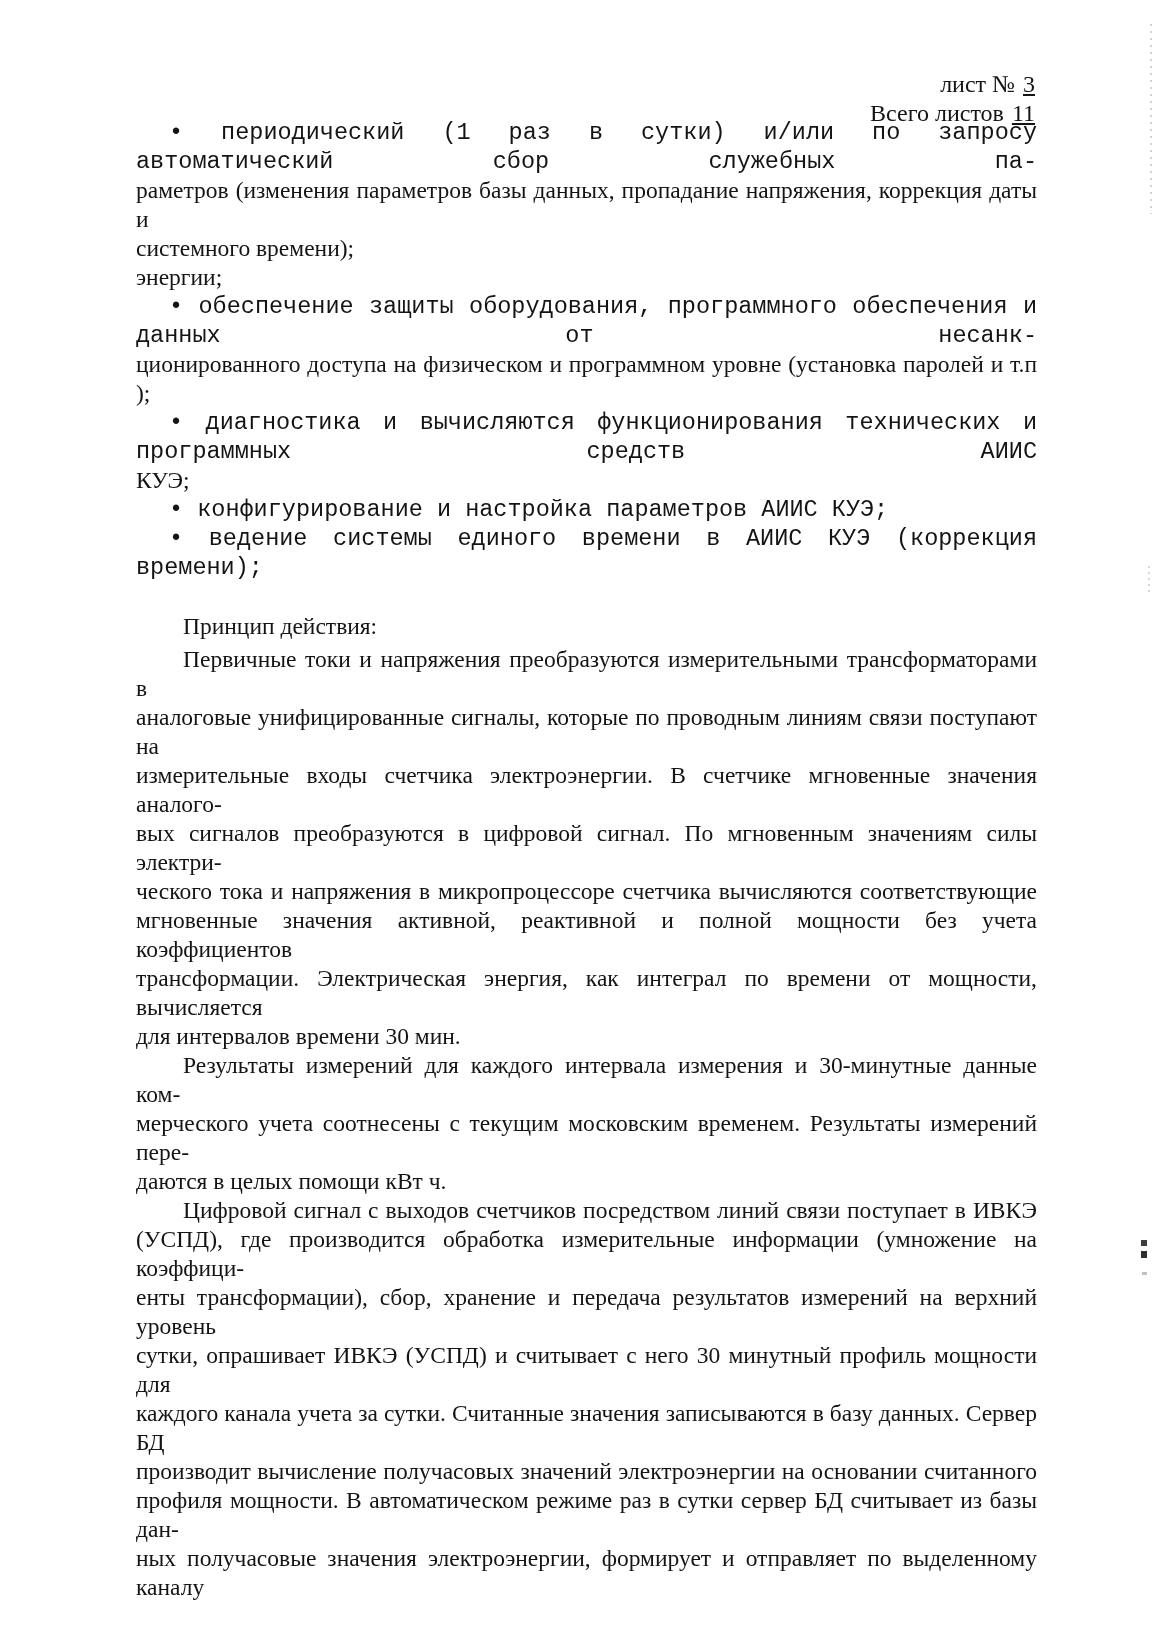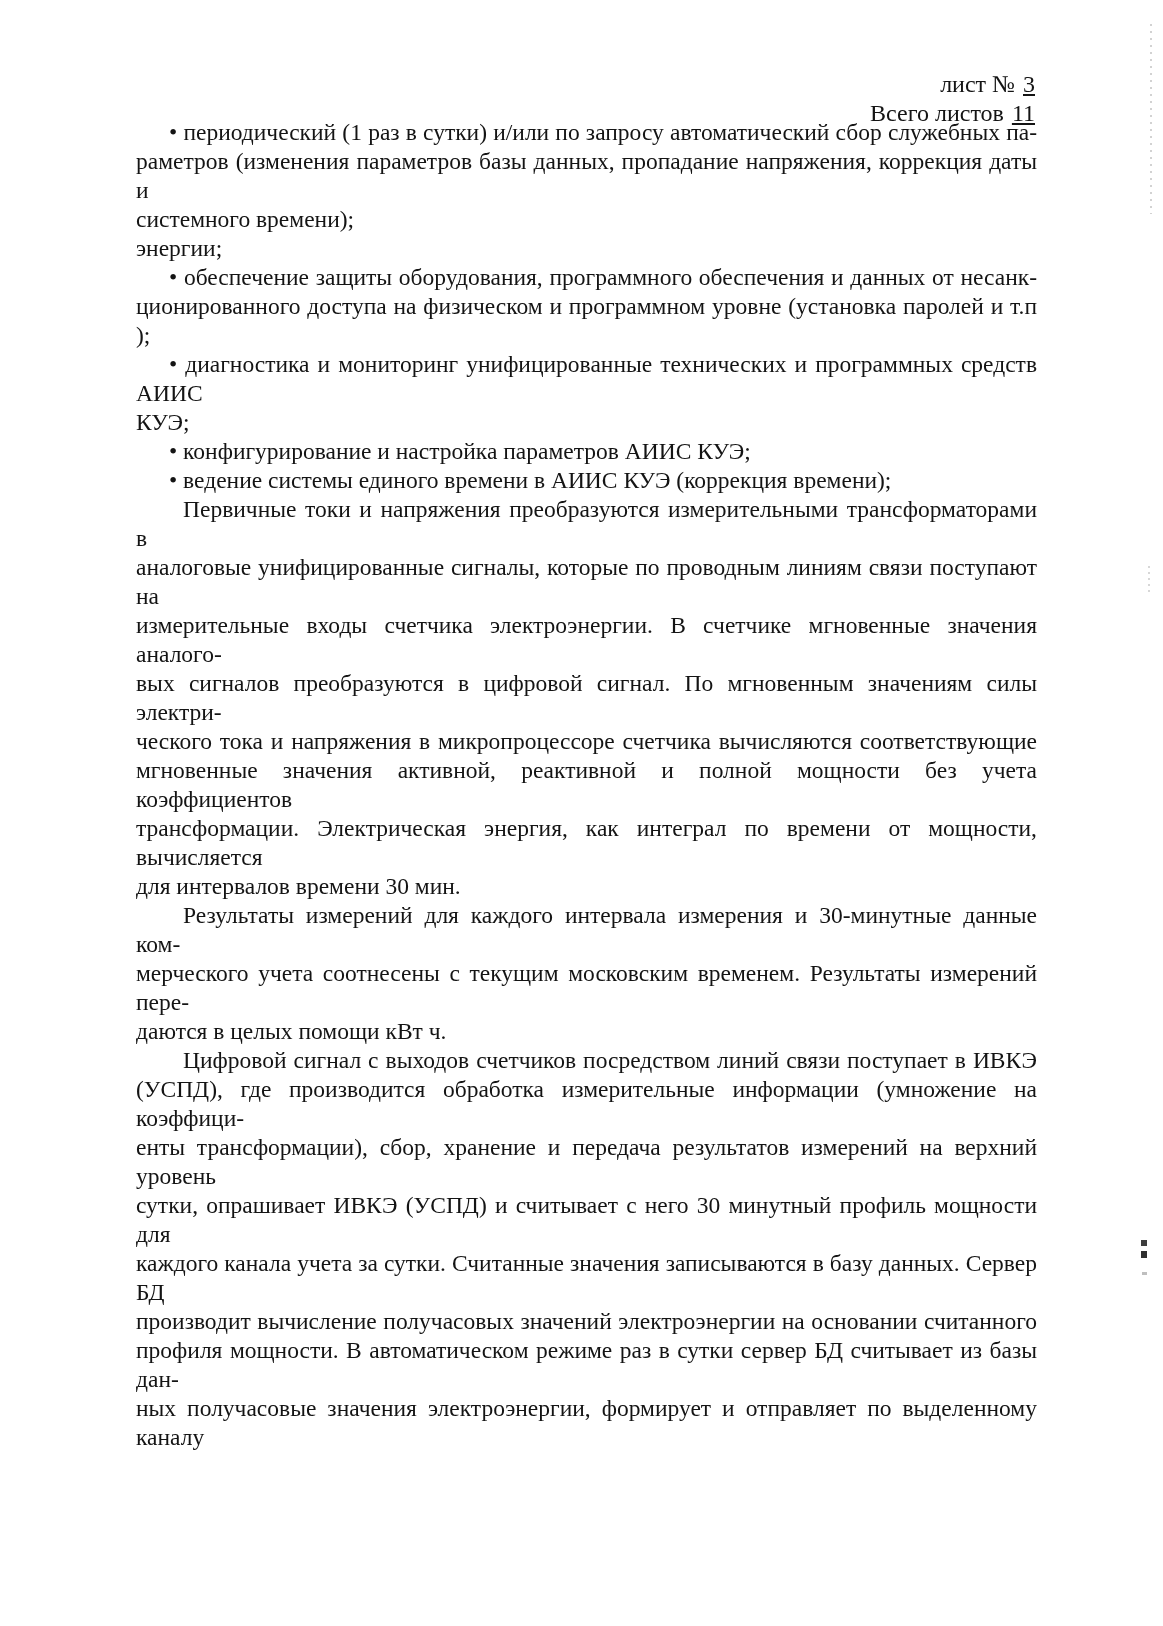--- a/index.html
+++ b/index.html
@@ -24,21 +24,21 @@
     top:118px;left:136px;width:901px;
     font-size:23.5px;line-height:29px;
   }
   .line{
     text-align:justify;
     text-align-last:justify;
     -moz-text-align-last:justify;
     text-justify:inter-word;
   }
   .line.last{text-align-last:left;-moz-text-align-last:left;}
-  .b-bullet .line.first{text-indent:33px;}
+  .b-bullet .line.first{text-indent:33px;font-family:Liberation Mono, monospace;}
   .b-para .line.first{text-indent:47px;}
   .b-heading .line.first{text-indent:47px;}
   .b-heading{margin:30px 0 4px 0;}
   
   .artifact{position:absolute;pointer-events:none;}
   .art-dots-top{
     left:1150px;top:24px;width:2px;height:190px;
     background:repeating-linear-gradient(to bottom,#c3c3c3 0 2px,transparent 2px 7px);
     opacity:.75;
   }
@@ -68,28 +68,31 @@
         <div class="line last">системного времени);</div>
       </div>
       <div class="block b-bullet">
         <div class="line last">энергии;</div>
       </div>
       <div class="block b-bullet">
         <div class="line first">• обеспечение защиты оборудования, программного обеспечения и данных от несанк-</div>
         <div class="line last">ционированного доступа на физическом и программном уровне (установка паролей и т.п );</div>
       </div>
       <div class="block b-bullet">
-        <div class="line first">• диагностика и мониторинг унифицированные технических и программных средств АИИС</div>
+        <div class="line first">• диагностика и вычисляются функционирования технических и программных средств АИИС</div>
         <div class="line last">КУЭ;</div>
       </div>
       <div class="block b-bullet">
         <div class="line first last">• конфигурирование и настройка параметров АИИС КУЭ;</div>
       </div>
       <div class="block b-bullet">
         <div class="line first last">• ведение системы единого времени в АИИС КУЭ (коррекция времени);</div>
+      </div>
+      <div class="block b-heading">
+        <div class="line first last">Принцип действия:</div>
       </div>
       <div class="block b-para">
         <div class="line first">Первичные токи и напряжения преобразуются измерительными трансформаторами в</div>
         <div class="line">аналоговые унифицированные сигналы, которые по проводным линиям связи поступают на</div>
         <div class="line">измерительные входы счетчика электроэнергии. В счетчике мгновенные значения аналого-</div>
         <div class="line">вых сигналов преобразуются в цифровой сигнал. По мгновенным значениям силы электри-</div>
         <div class="line">ческого тока и напряжения в микропроцессоре счетчика вычисляются соответствующие</div>
         <div class="line">мгновенные значения активной, реактивной и полной мощности без учета коэффициентов</div>
         <div class="line">трансформации. Электрическая энергия, как интеграл по времени от мощности, вычисляется</div>
         <div class="line last">для интервалов времени 30 мин.</div>

